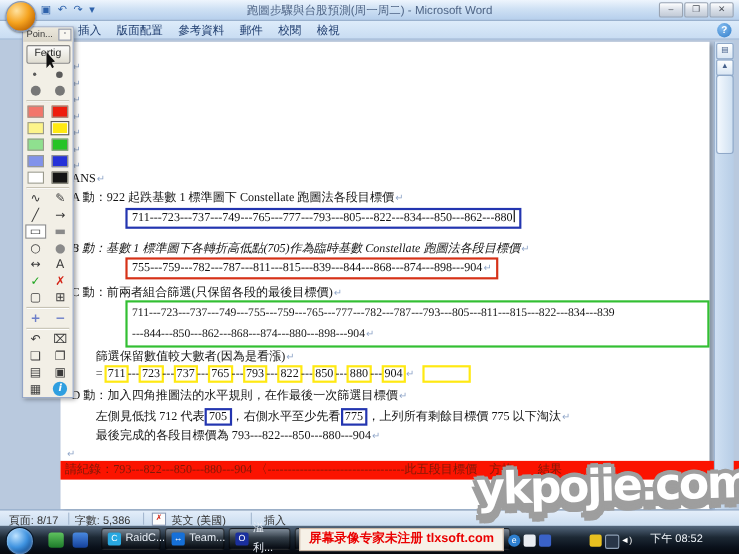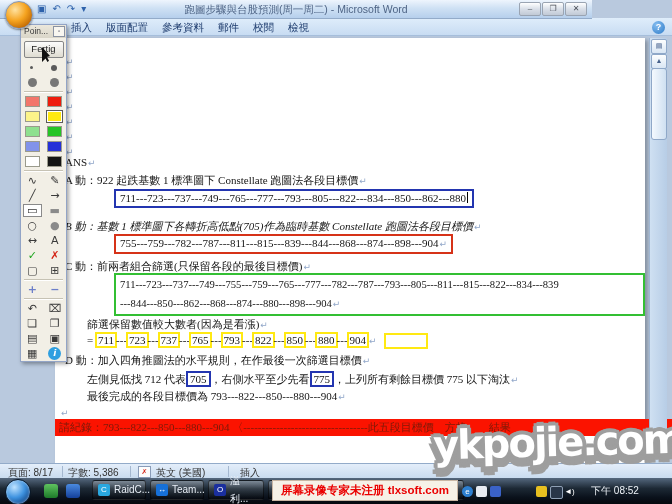--- a/index.html
+++ b/index.html
@@ -1,20 +1,20 @@
 <!DOCTYPE html>
 <html><head>
 <meta charset="utf-8">
 <style>
   html,body{margin:0;padding:0;}
   body{width:672px;height:504px;position:relative;overflow:hidden;
        background:#b9c9de;font-family:"Liberation Sans",sans-serif;}
 
   
-  .titlebar{position:absolute;left:0;top:0;width:592px;height:18px;
+  .titlebar{position:absolute;left:0;top:0;width:672px;height:18px;
     background:linear-gradient(#eef5fd,#cfe1f4 45%,#b6cfec);border-bottom:1px solid #93abc9;z-index:30;}
   .title{position:absolute;left:0;right:0;top:3px;text-align:center;font-size:10.5px;color:#4f6586;}
   .orb{position:absolute;left:5px;top:1px;width:26px;height:26px;border-radius:50%;z-index:45;
     background:radial-gradient(circle at 35% 30%,#ffe2a0,#f5a31f 45%,#b85f00 85%);
     border:1px solid #8496b4;box-shadow:0 1px 2px rgba(0,0,0,.45);}
   .qat{position:absolute;left:37px;top:3px;display:flex;gap:6px;font-size:10px;color:#2e62ab;z-index:31;}
   .qat span{cursor:default;}
   .winbtns{position:absolute;right:5px;top:2px;display:flex;gap:1px;z-index:31;}
   .winbtn{width:20px;height:12px;border:1px solid #9aa4b2;border-radius:2px;text-align:center;
     background:linear-gradient(#ffffff,#d9dfe8 50%,#c1cad6);font-size:8px;line-height:11px;color:#4a4f58;}

